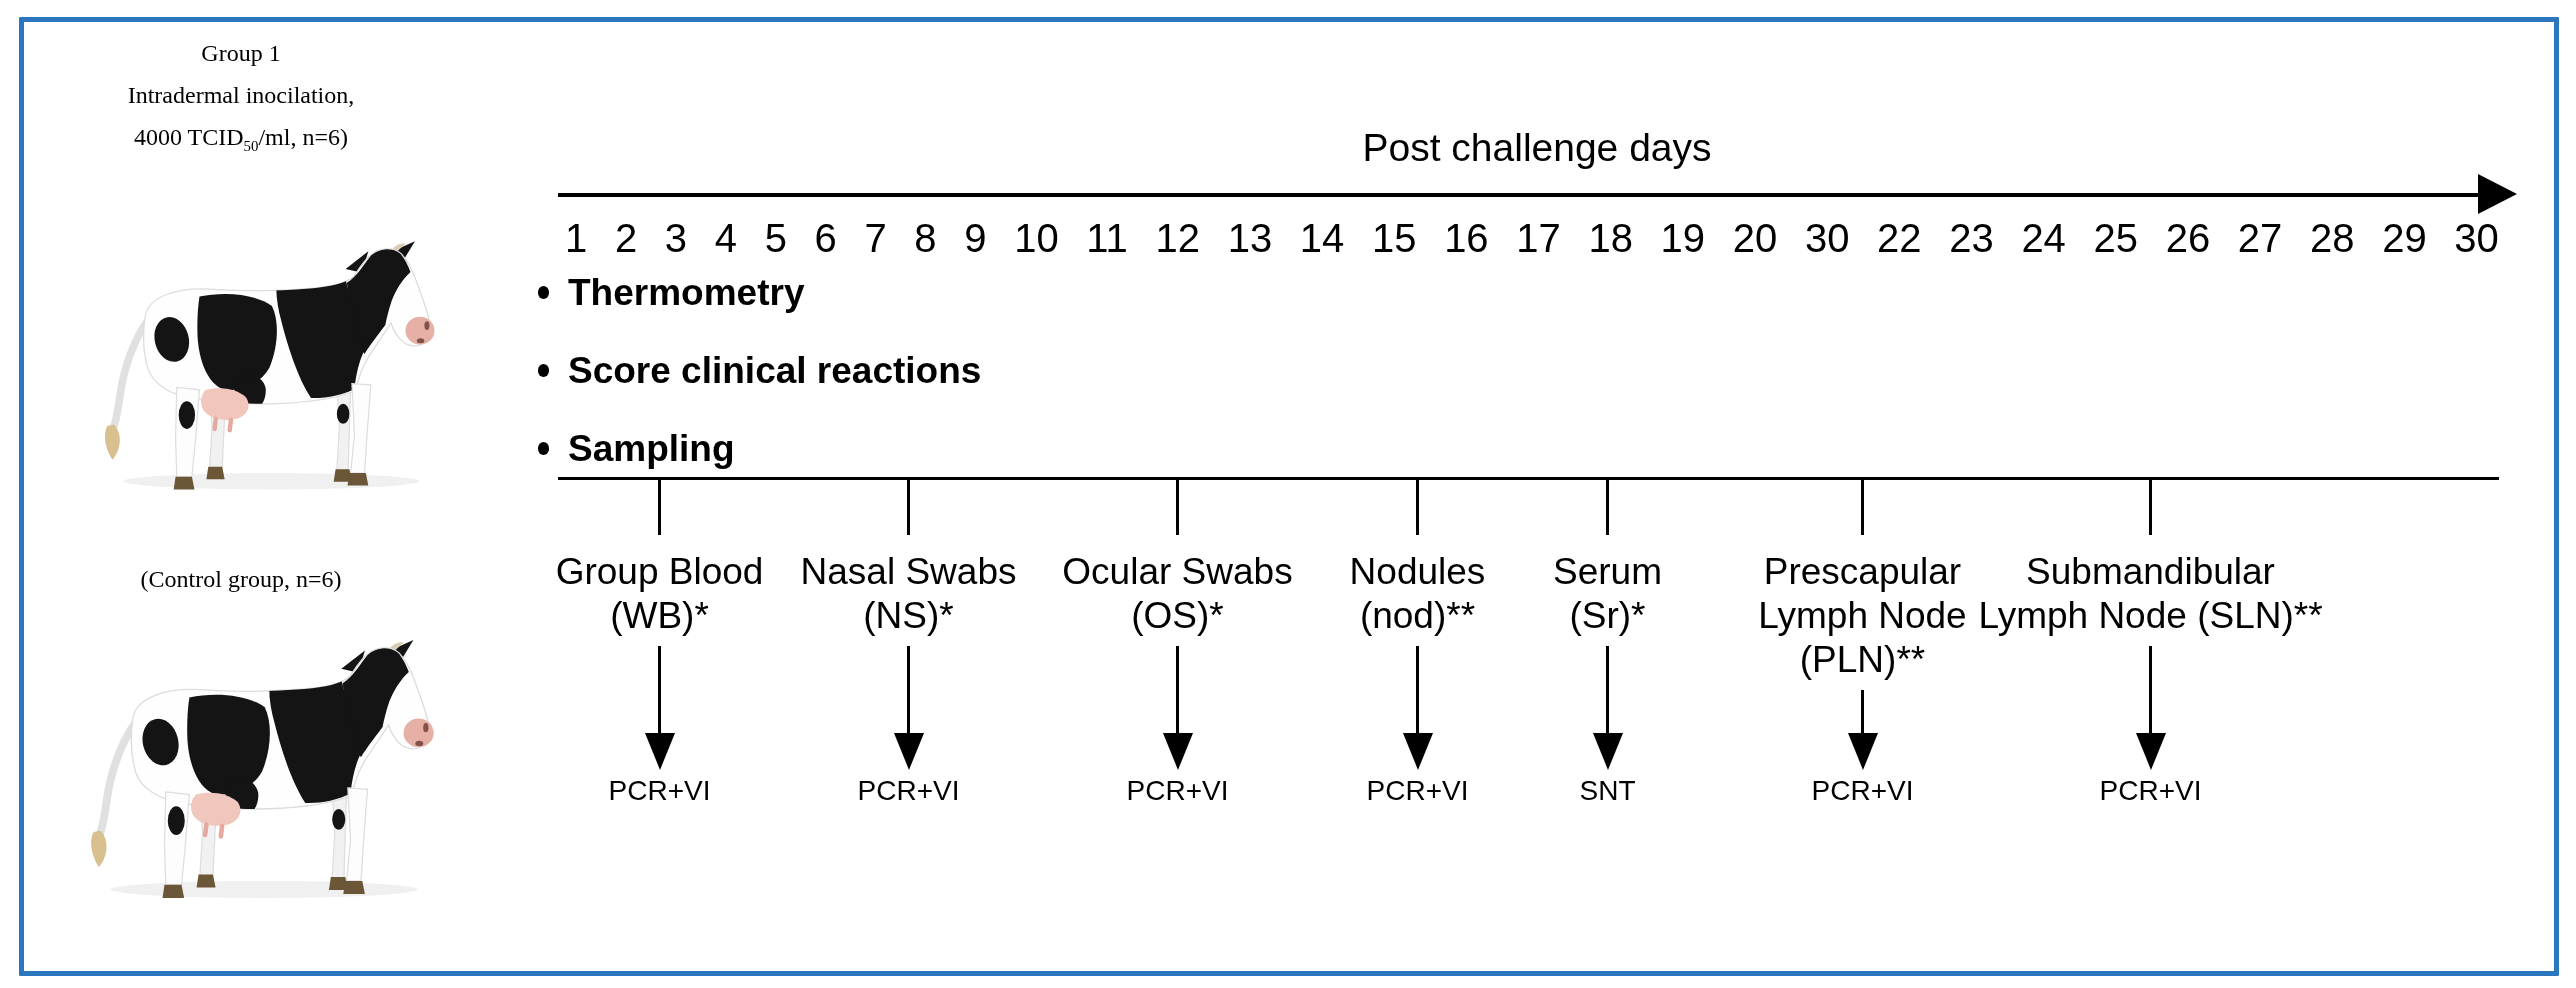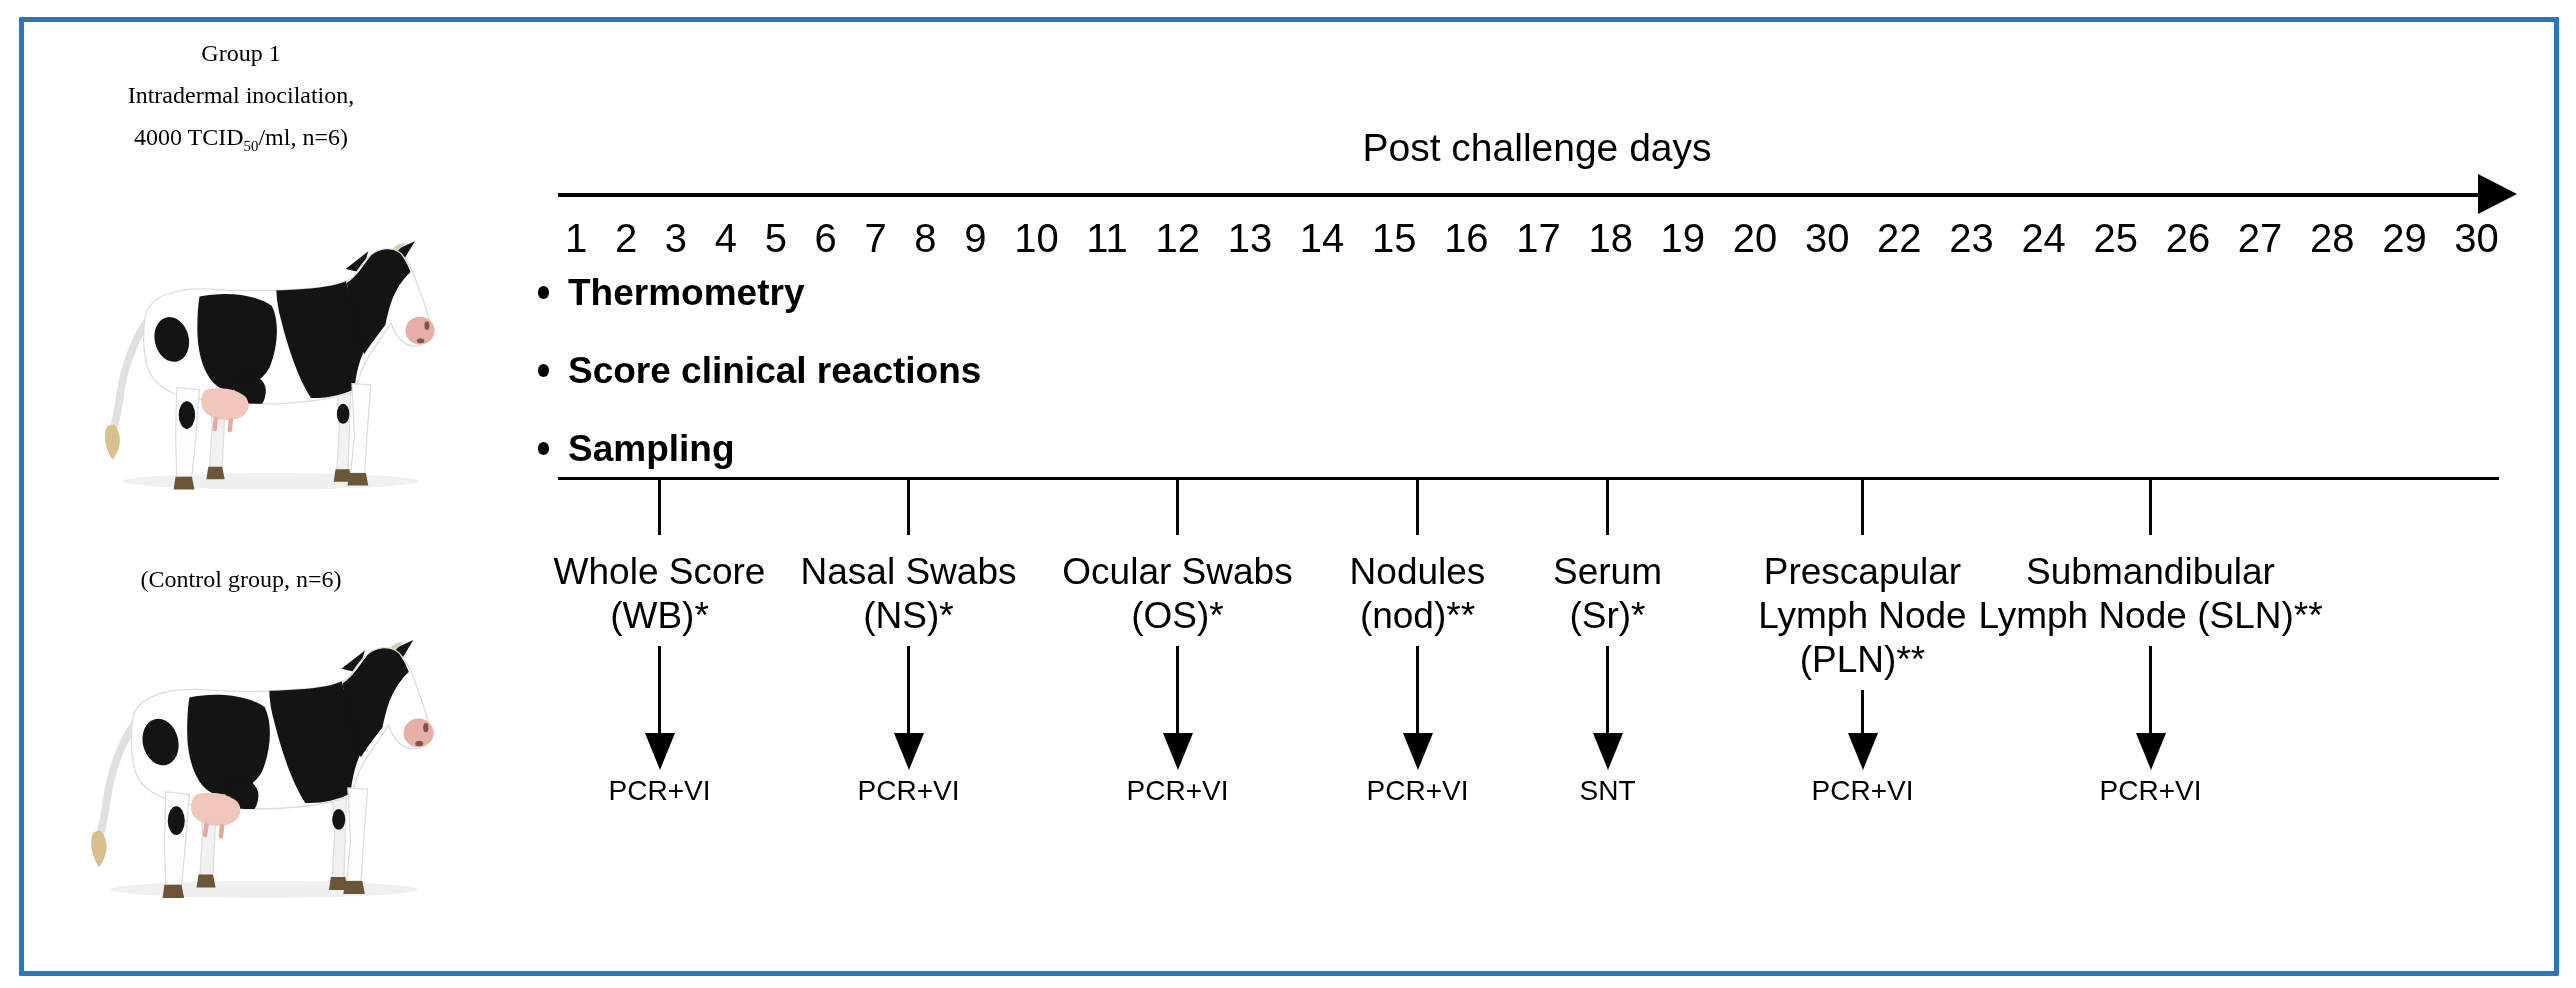--- a/index.html
+++ b/index.html
@@ -235,21 +235,21 @@
     <span class="bullet-dot"></span>
     <span>Sampling</span>
   </div>
 </div>
 
 <div class="baseline"></div>
 
 <div class="sample-col col-1">
   <div class="col-flex">
     <div class="sample-tick"></div>
-    <div class="sample-label">Whole Score
+    <div class="sample-label">Group Blood
 (WB)*</div>
     <div class="sample-stem"></div>
     <div class="sample-arrowhead"></div>
   </div>
   <div class="sample-result">PCR+VI</div>
 </div>
 
 <div class="sample-col col-2">
   <div class="col-flex">
     <div class="sample-tick"></div>

